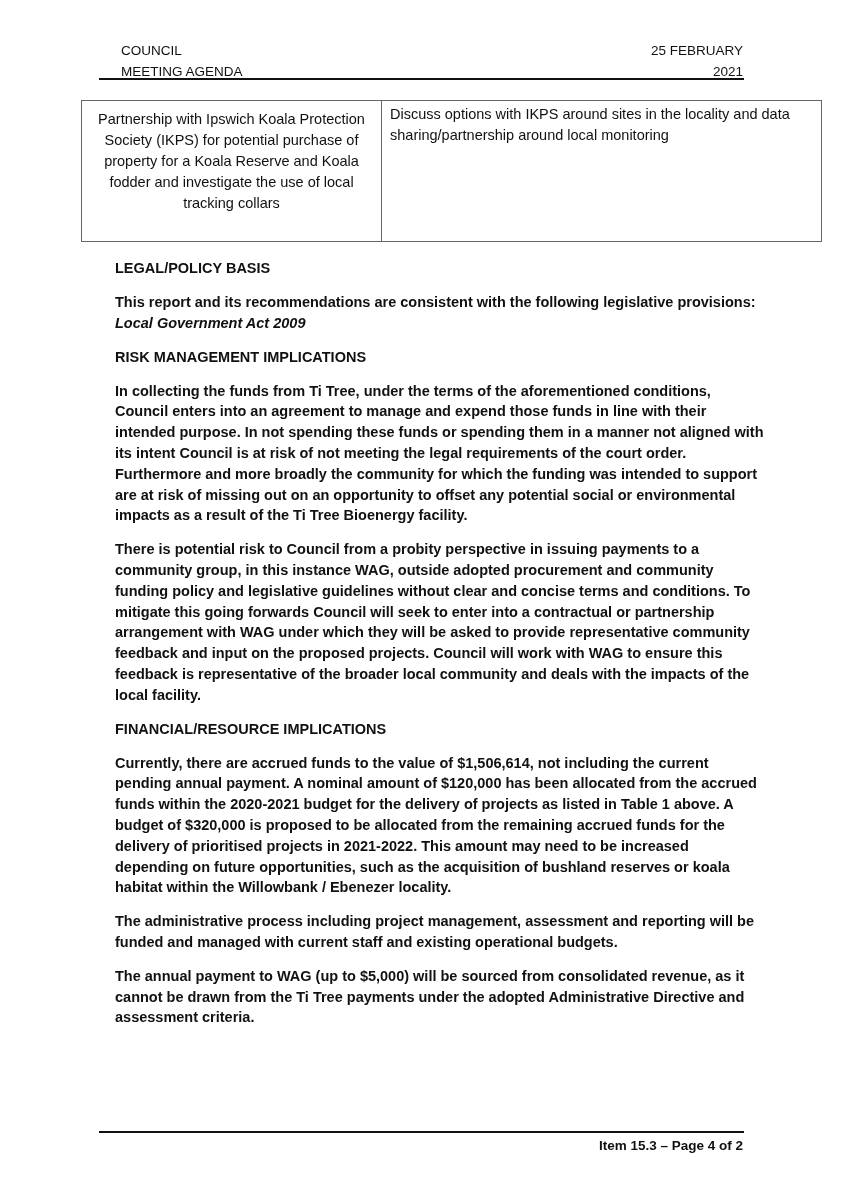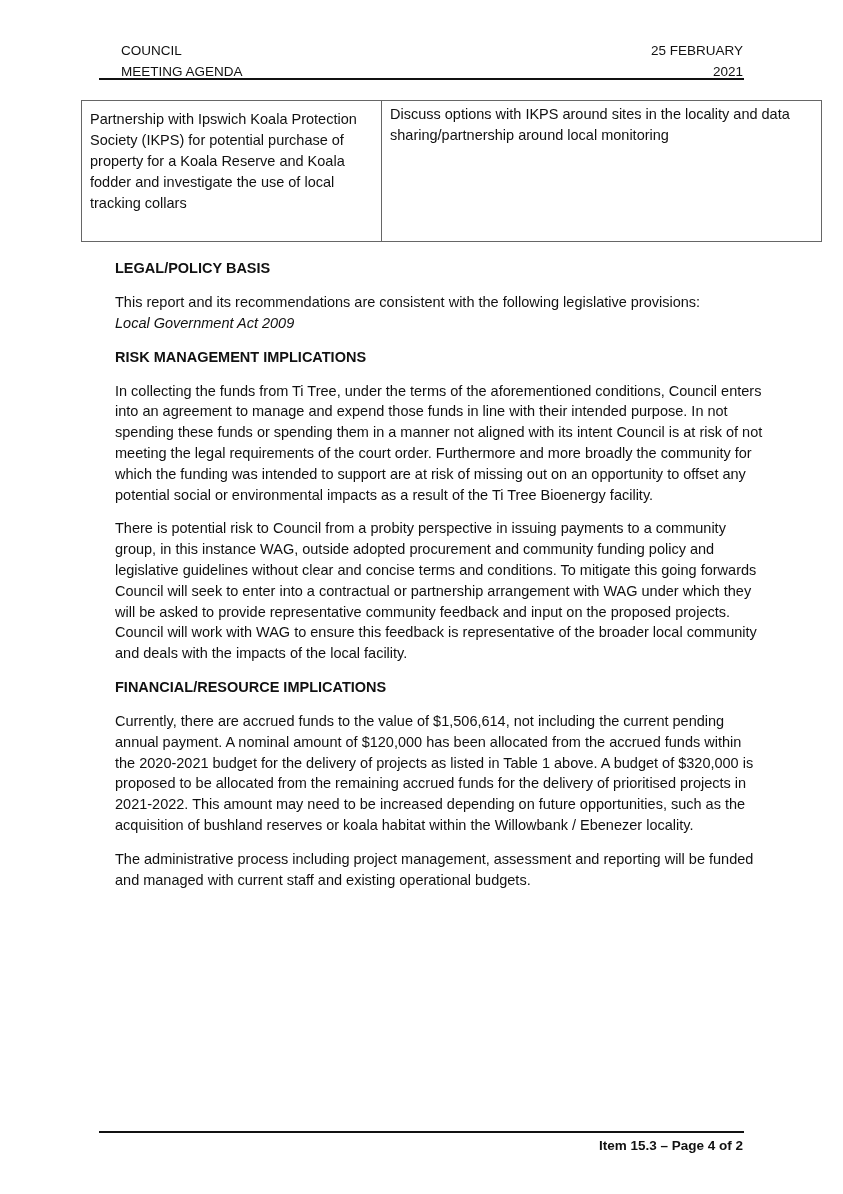--- a/index.html
+++ b/index.html
@@ -9,26 +9,26 @@
   }
   .hdr-left { position: absolute; left: 101px; top: 40px; font-size: 13.5px; line-height: 21px; margin-left: 20px; }
   .hdr-right { position: absolute; right: 100px; top: 40px; font-size: 13.5px; line-height: 21px; text-align: right; }
   .hdr-rule { position: absolute; left: 99px; width: 645px; top: 78px; height: 0; border-top: 2.5px solid #111; }
 
   table.proj {
     position: absolute; left: 81px; top: 100px; width: 741px; height: 142px;
     border-collapse: collapse; font-size: 14.5px; line-height: 21px;
   }
   table.proj td { border: 1px solid #666; vertical-align: top; padding: 6px 8px 4px 8px; }
-  table.proj td.c1 { width: 283px; padding-top: 8px; }
+  table.proj td.c1 { width: 283px; padding-top: 8px; text-align: center; }
   table.proj td.c2 { padding-top: 3px; }
 
   .content { position: absolute; left: 115px; top: 258px; width: 650px; font-size: 14.5px; line-height: 20.8px; }
   .content h2 { font-size: 14.5px; font-weight: bold; margin: 0 0 13px 0; line-height: 21px; }
-  .content p { margin: 0 0 13px 0; }
+  .content p { margin: 0 0 13px 0; font-weight: bold; }
   .content .it { font-style: italic; display: block; }
 
   .ftr-rule { position: absolute; left: 99px; width: 645px; top: 1131px; border-top: 2.5px solid #111; }
   .ftr { position: absolute; right: 100px; top: 1138px; font-size: 13.5px; font-weight: bold; }
 </style>
 </head>
 <body>
 
 <div class="hdr-left">
   <div>COUNCIL</div>
@@ -56,16 +56,17 @@
     <span class="it">Local Government Act 2009</span>
   </p>
 
   <h2>RISK MANAGEMENT IMPLICATIONS</h2>
   <p>In collecting the funds from Ti Tree, under the terms of the aforementioned conditions, Council enters into an agreement to manage and expend those funds in line with their intended purpose.  In not spending these funds or spending them in a manner not aligned with its intent Council is at risk of not meeting the legal requirements of the court order. Furthermore and more broadly the community for which the funding was intended to support are at risk of missing out on an opportunity to offset any potential social or environmental impacts as a result of the Ti Tree Bioenergy facility.</p>
   <p>There is potential risk to Council from a probity perspective in issuing payments to a community group, in this instance WAG, outside adopted procurement and community funding policy and legislative guidelines without clear and concise terms and conditions.  To mitigate this going forwards Council will seek to enter into a contractual or partnership arrangement with WAG under which they will be asked to provide representative community feedback and input on the proposed projects.  Council will work with WAG to ensure this feedback is representative of the broader local community and deals with the impacts of the local facility.</p>
 
   <h2>FINANCIAL/RESOURCE IMPLICATIONS</h2>
   <p>Currently, there are accrued funds to the value of $1,506,614, not including the current pending annual payment.  A nominal amount of $120,000 has been allocated from the accrued funds within the 2020-2021 budget for the delivery of projects as listed in Table 1 above.  A budget of $320,000 is proposed to be allocated from the remaining accrued funds for the delivery of prioritised projects in 2021-2022.  This amount may need to be increased depending on future opportunities, such as the acquisition of bushland reserves or koala habitat within the Willowbank / Ebenezer locality.</p>
   <p>The administrative process including project management, assessment and reporting will be funded and managed with current staff and existing operational budgets.</p>
+  <p>The annual payment to WAG (up to $5,000) will be sourced from consolidated revenue, as it cannot be drawn from the Ti Tree payments under the adopted Administrative Directive and assessment criteria.</p>
 </div>
 
 <div class="ftr-rule"></div>
 <div class="ftr">Item 15.3 – Page 4 of 2</div>
 
 </body></html>

